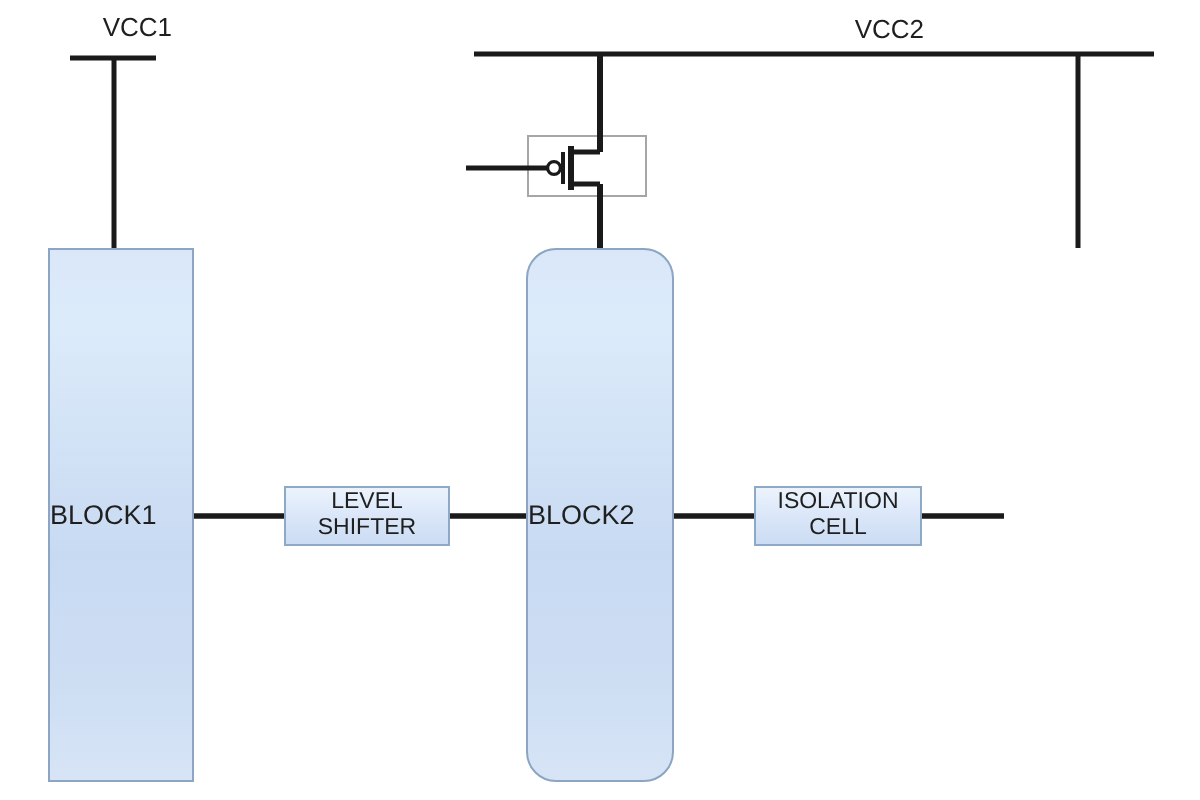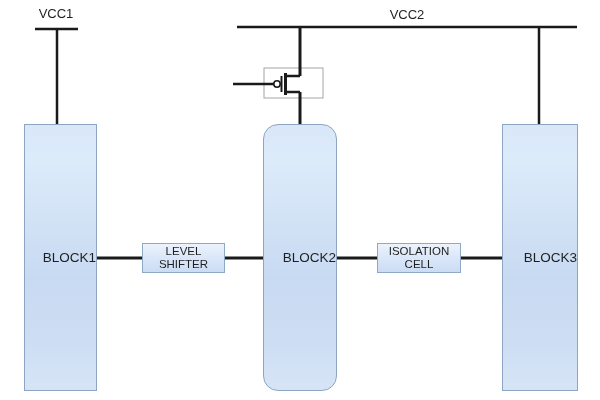--- a/index.html
+++ b/index.html
@@ -17,33 +17,33 @@
   }
   .wires {
     position: absolute;
     left: 0; top: 0;
     width: 600px; height: 400px;
   }
   .rail-label {
     position: absolute;
     font-size: 13px;
     color: #1f1f1f;
-    text-align: center;
+    text-align: right;
     white-space: nowrap;
   }
   .block {
     position: absolute;
     top: 124px;
     height: 267px;
     background: linear-gradient(to bottom, #d9e7f8 0%, #dcebfa 14%, #c8daf2 58%, #cddef3 82%, #d7e4f6 100%);
     border: 1.5px solid #8ba5c2;
     box-sizing: border-box;
     display: flex;
     align-items: center;
-    justify-content: flex-end;
+    justify-content: flex-start;
     font-size: 13.5px;
     color: #1f1f1f;
   }
   .block1 { left: 24px;  width: 73px; }
   .block2 { left: 263px; width: 74px; border-radius: 15px; }
   .block3 { left: 502px; width: 76px; }
   .cell {
     position: absolute;
     top: 243px;
     height: 30px;
@@ -96,33 +96,30 @@
       <line x1="300" y1="92" x2="300" y2="124" stroke-width="3"></line>
     </g>
 
     <line x1="97" y1="258" x2="142" y2="258" stroke="#1a1a1a" stroke-width="2.8"></line>
     <line x1="225" y1="258" x2="263" y2="258" stroke="#1a1a1a" stroke-width="2.8"></line>
     <line x1="337" y1="258" x2="377" y2="258" stroke="#1a1a1a" stroke-width="2.8"></line>
     <line x1="461" y1="258" x2="502" y2="258" stroke="#1a1a1a" stroke-width="2.8"></line>
   </svg>
 
   <div class="rail-label" style="left:26px; top:6px; width:60px;">VCC1</div>
-  <div class="rail-label" style="left:377px; top:7px; width:60px;">VCC2</div>
+  <div class="rail-label" style="left:402px; top:7px; width:60px;">VCC2</div>
 
   <div class="switch-label">
   </div>
 
   <div class="block block1">
     <span>BLOCK1</span>
   </div>
   <div class="block block2">
     <span>BLOCK2</span>
-  </div>
-  <div class="block block3">
-    <span>BLOCK3</span>
   </div>
 
   <div class="cell cell-ls">
     <div>LEVEL</div>
     <div>SHIFTER</div>
   </div>
 
   <div class="cell cell-iso">
     <div>ISOLATION</div>
     <div>CELL</div>

